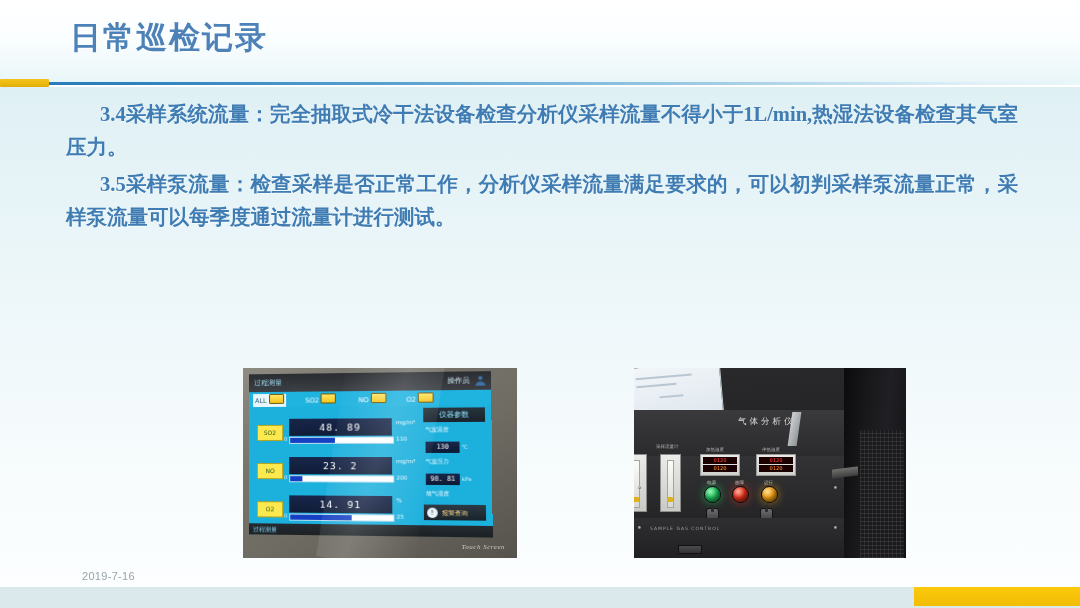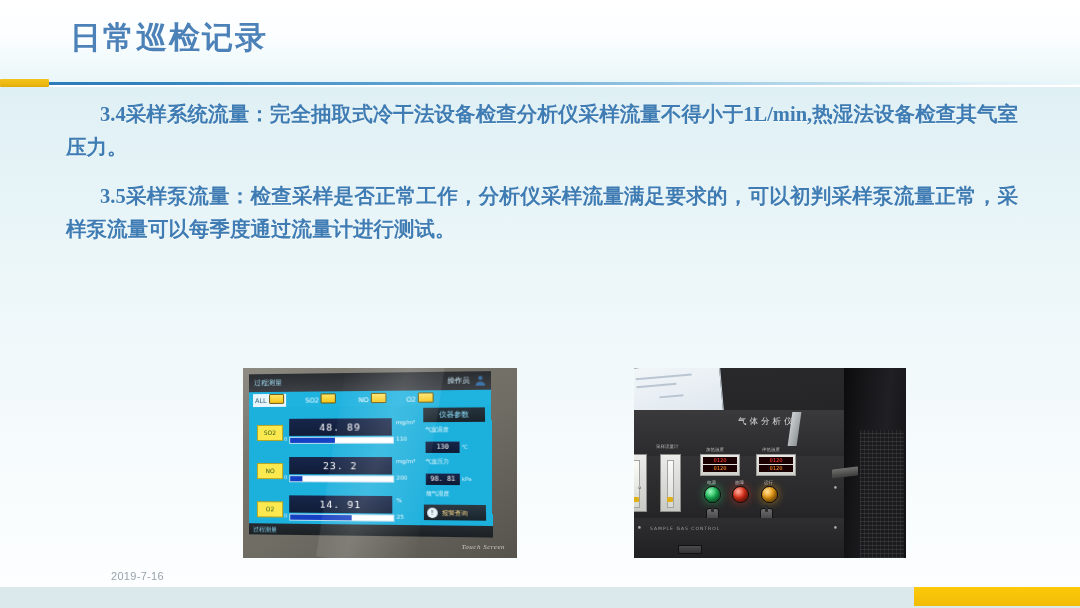--- a/index.html
+++ b/index.html
@@ -76,21 +76,21 @@
     font-size: 20.5px;
     font-weight: bold;
     line-height: 33px;
     color: #3f7cb3;
     text-indent: 34px;
     text-align: justify;
     text-justify: inter-ideograph;
     margin: 0 0 11px 0;
     text-shadow: 0 1px 0 rgba(255,255,255,0.55);
   }
-  .para.p2 { margin-bottom: 16px; }
+  .para.p2 { margin-bottom: 4px; }
   .para.p3 { margin-bottom: 8px; }
 
   
   .photos {
     position: absolute;
     left: 0;
     top: 368px;
     width: 1080px;
     height: 192px;
   }
@@ -522,21 +522,20 @@
     background: linear-gradient(180deg,#fcc90b 0%, #f2bd06 100%);
   }
   .footer-date {
     position: absolute;
     left: 82px;
     top: 570px;
     color: #97a3a8;
     font-family: "Liberation Sans", sans-serif;
     font-size: 11px;
     letter-spacing: 0.3px;
-    margin-left: 29px;
   }
 </style>
 </head>
 <body>
 
 <div id="slide">
 
   <div class="header-band"></div>
   <div class="slide-title">日常巡检记录</div>
   <div class="rule-blue"></div>

